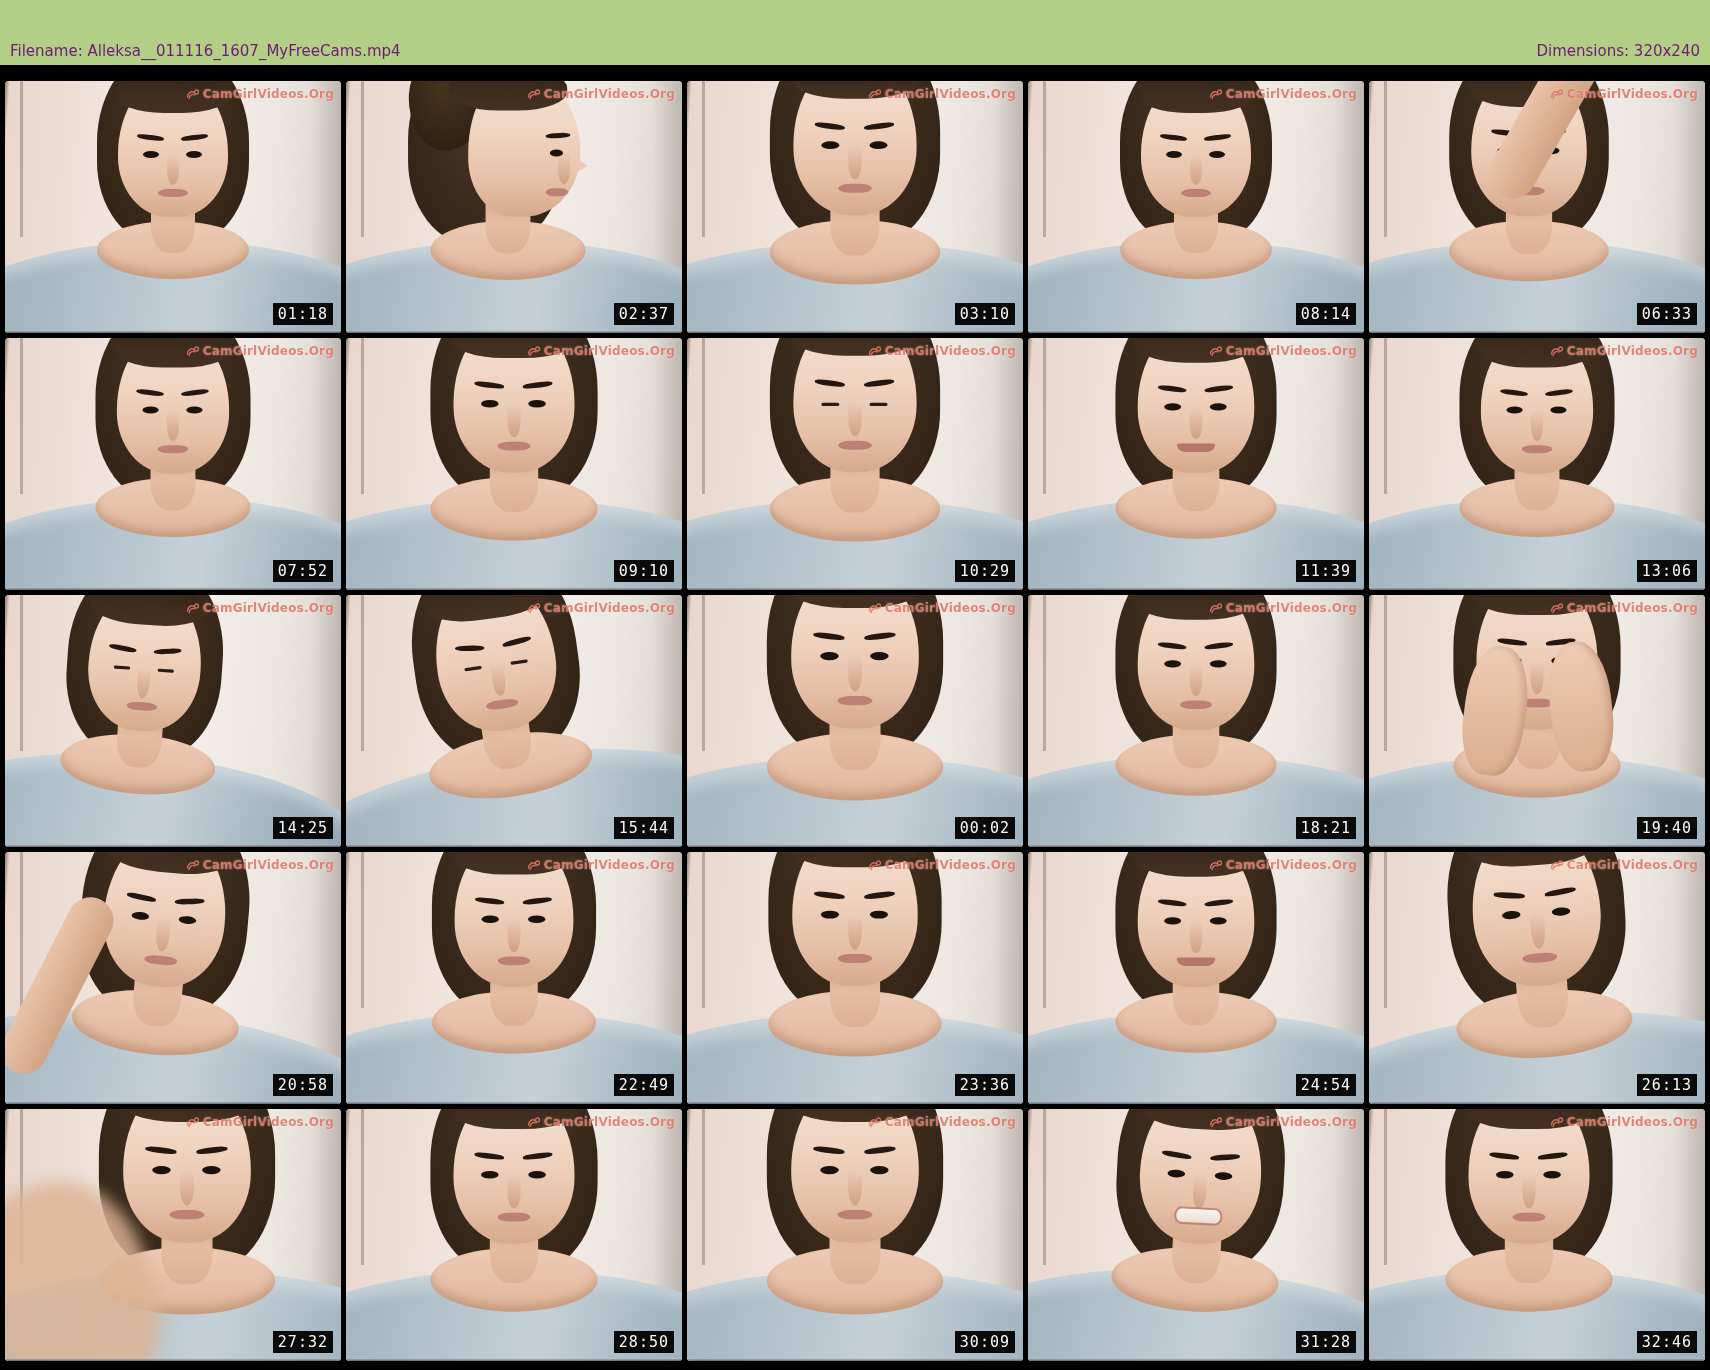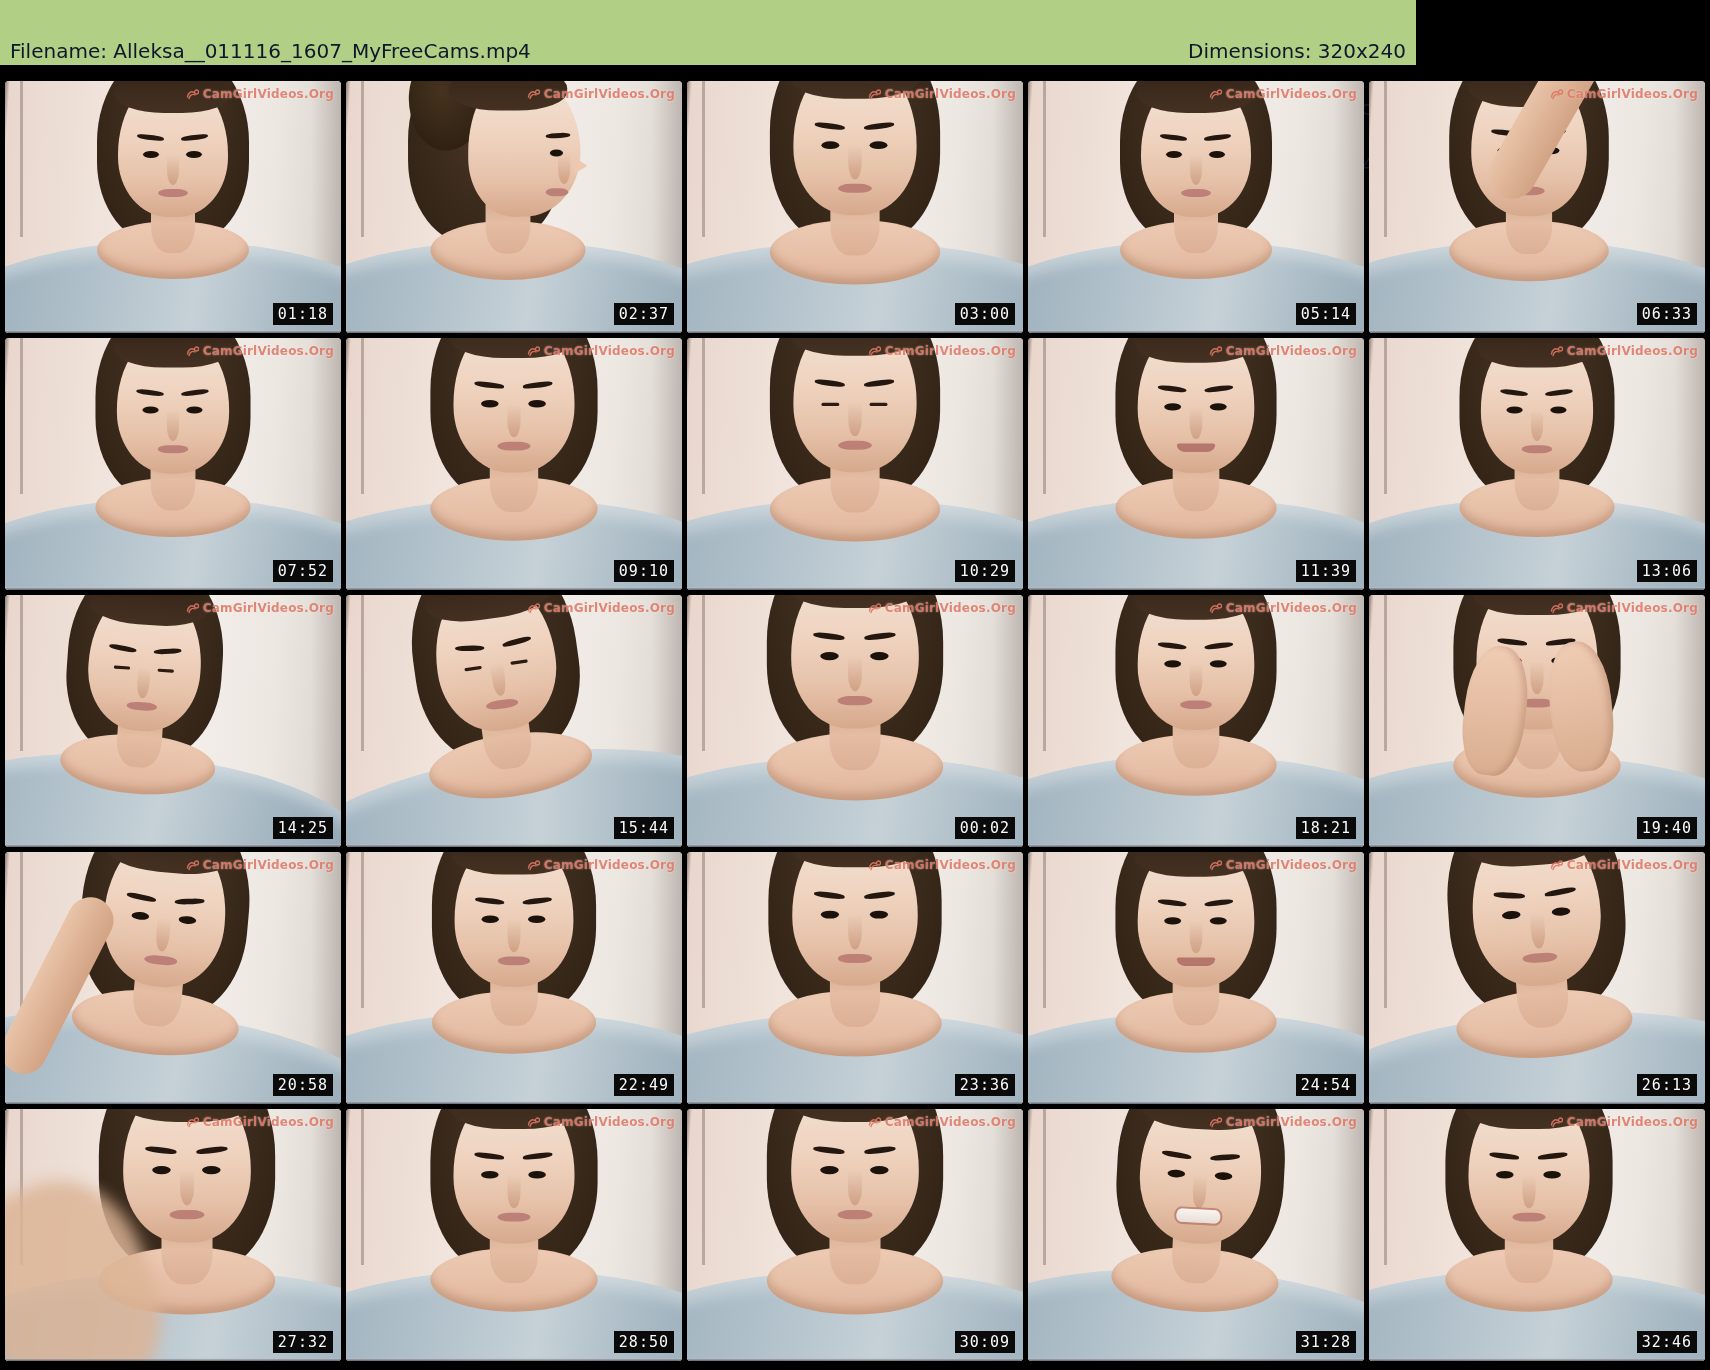--- a/index.html
+++ b/index.html
@@ -2,23 +2,23 @@
 <html><head>
 <meta charset="utf-8">
 <style>
   html,body{margin:0;padding:0;}
   body{
     width:1710px;height:1370px;position:relative;background:#000;
     font-family:"DejaVu Sans","Liberation Sans",sans-serif;overflow:hidden;
   }
   
   .header{
-    position:absolute;top:0;left:0;width:1416px;height:65px;
-    background:#b1cf85;color:#0f172a;box-sizing:border-box;
-    padding:4px 10px 0 10px;font-size:20px;line-height:19px;
+    position:absolute;top:0;left:0;width:1710px;height:65px;
+    background:#b1cf85;color:#701a75;box-sizing:border-box;
+    padding:4px 10px 0 10px;font-size:15px;line-height:19px;
   }
   .header .left{position:absolute;left:10px;top:4px;text-align:left;}
   .header .right{position:absolute;right:10px;top:4px;text-align:right;}
   .header div{white-space:pre;}
   
   .sheet{
     position:absolute;top:81px;left:5px;
     display:grid;grid-template-columns:repeat(5,336px);grid-auto-rows:252px;
     gap:5px;
   }
@@ -256,21 +256,21 @@
         <div class="hair-front"></div>
 
       </div>
       <div class="wm">
         <svg class="wm-logo" width="15" height="13" viewBox="0 0 15 13">
           <path d="M1.5 9 C2 4.5 5.5 2.5 8 4.5 M3 10.5 C3.8 7 6.5 5.5 9 7" fill="none" stroke="rgba(222,118,100,.9)" stroke-width="1.4" stroke-linecap="round"></path>
           <circle cx="10.5" cy="4" r="2" fill="none" stroke="rgba(222,118,100,.9)" stroke-width="1.3"></circle>
         </svg>
         <span class="wm-text">CamGirlVideos.Org</span>
       </div>
-      <div class="ts">03:00</div>
+      <div class="ts">03:10</div>
     </div>
   </div>
     <div class="thumb pose-front">
     <div class="scene">
       <div class="wall"></div>
       <div class="person" style="transform: translateX(0px) rotate(0deg) scale(1);">
         <div class="hair-back"></div>
 
         <div class="torso"></div>
         <div class="neck-opening"></div>
@@ -287,21 +287,21 @@
         <div class="hair-front"></div>
 
       </div>
       <div class="wm">
         <svg class="wm-logo" width="15" height="13" viewBox="0 0 15 13">
           <path d="M1.5 9 C2 4.5 5.5 2.5 8 4.5 M3 10.5 C3.8 7 6.5 5.5 9 7" fill="none" stroke="rgba(222,118,100,.9)" stroke-width="1.4" stroke-linecap="round"></path>
           <circle cx="10.5" cy="4" r="2" fill="none" stroke="rgba(222,118,100,.9)" stroke-width="1.3"></circle>
         </svg>
         <span class="wm-text">CamGirlVideos.Org</span>
       </div>
-      <div class="ts">05:14</div>
+      <div class="ts">08:14</div>
     </div>
   </div>
     <div class="thumb pose-front pose-hand-up">
     <div class="scene">
       <div class="wall"></div>
       <div class="person" style="transform: translateX(-8px) rotate(0deg) scale(1.05);">
         <div class="hair-back"></div>
 
         <div class="torso"></div>
         <div class="neck-opening"></div>

